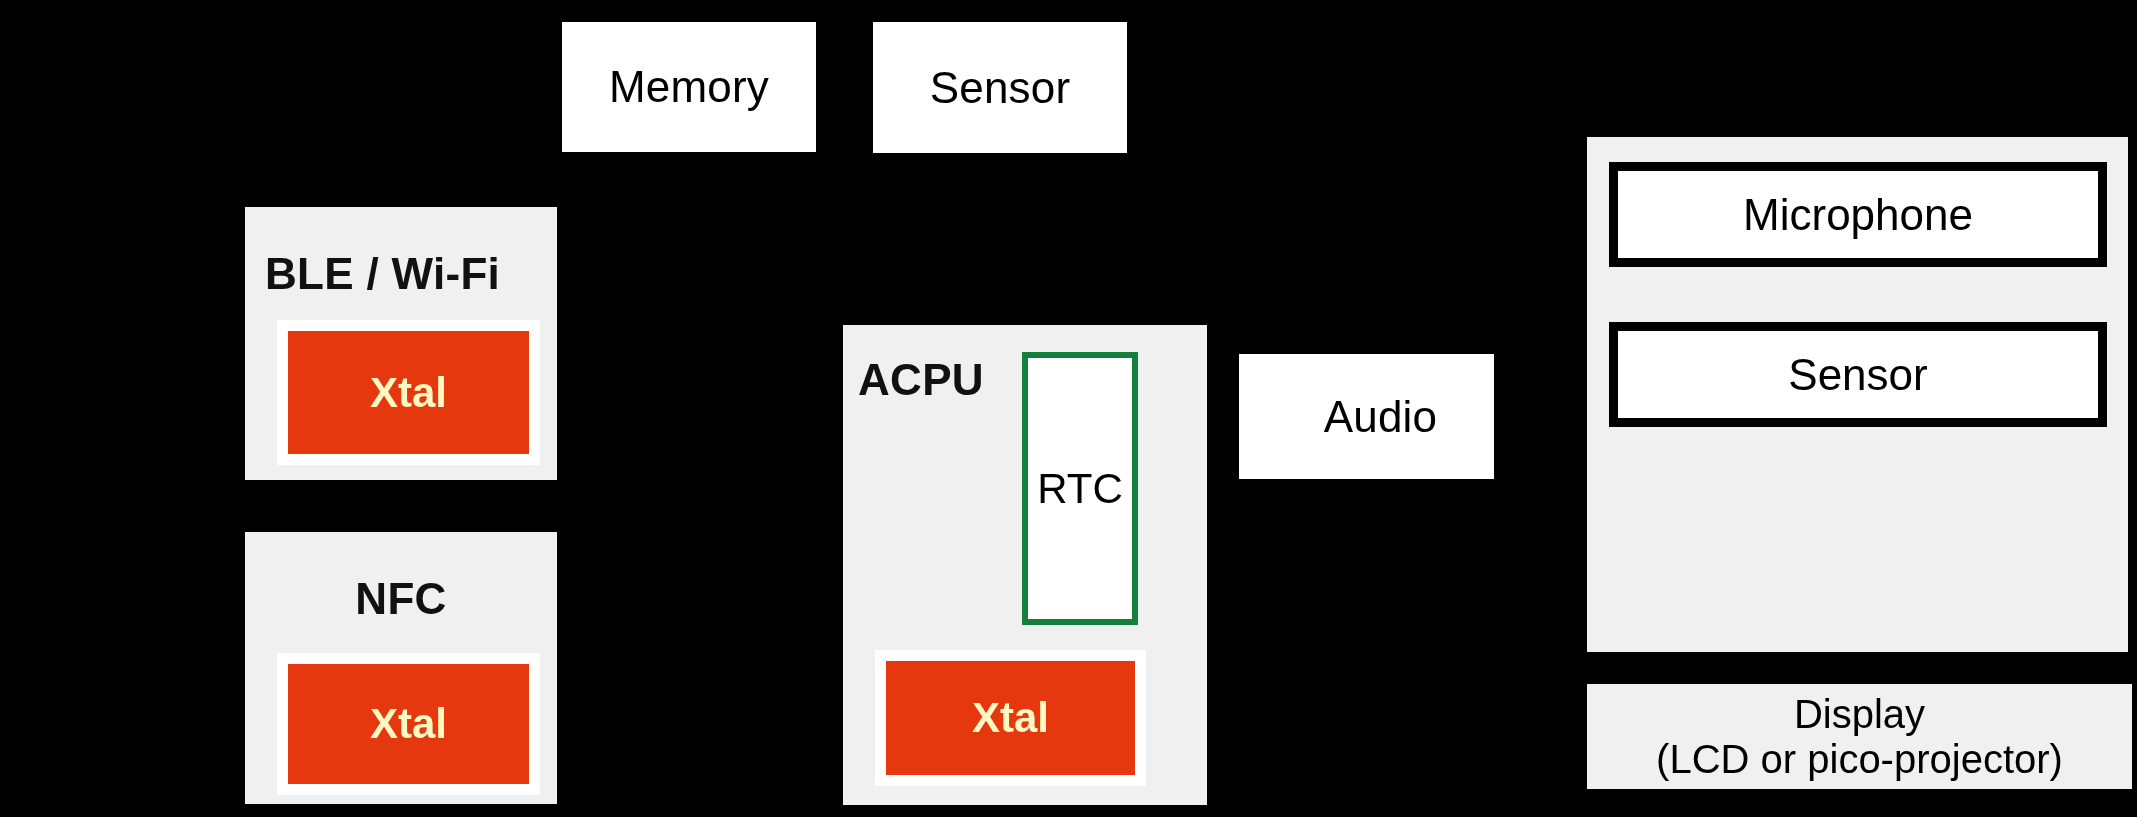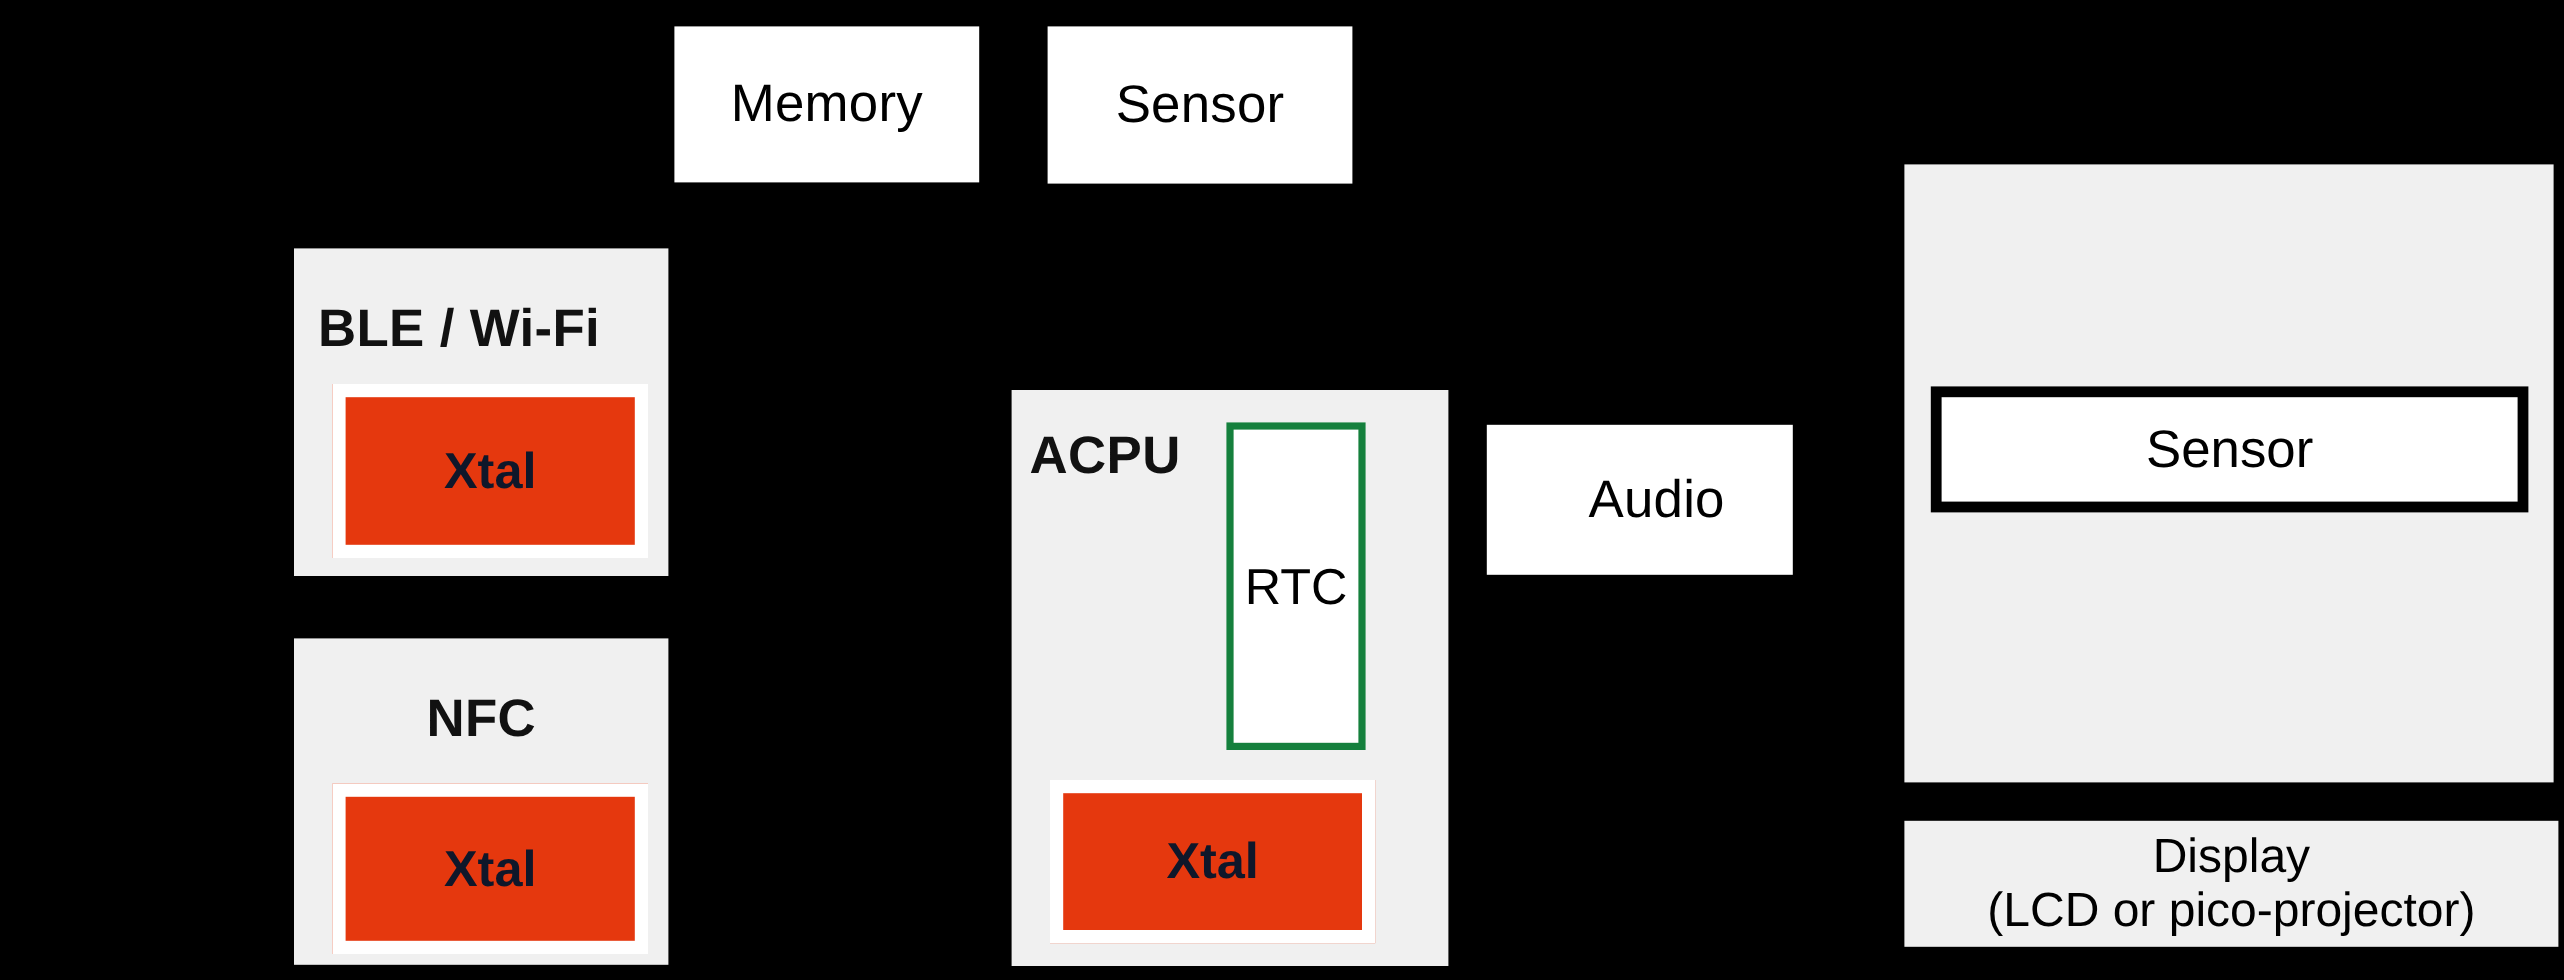--- a/index.html
+++ b/index.html
@@ -41,21 +41,21 @@
     position: absolute;
     color: #111111;
     font-weight: 700;
     font-size: 44px;
     letter-spacing: 0.3px;
     white-space: nowrap;
   }
   
   .xtal {
     background: #e5380e;
-    color: #0f172a;
+    color: #fef9c3;
     font-weight: 700;
     font-size: 42px;
     border: 11px solid #ffffff;
   }
   
   .rtc {
     background: #ffffff;
     color: #000000;
     border: 6px solid #15803d;
     font-size: 42px;
@@ -114,20 +114,23 @@
     <div class="box xtal" style="left:32px; top:325px; width:271px; height:136px;">
       <span>Xtal</span>
     </div>
   </div>
 
   <div class="box white-box" style="left:1239px; top:332px; width:255px; height:125px;padding-left:28px;">
     <span>Audio</span>
   </div>
 
   <div class="box gray-panel" style="left:1587px; top:137px; width:541px; height:515px; display:block;">
+    <div class="box peripheral" style="left:22px; top:25px; width:498px; height:105px;">
+      <span>Microphone</span>
+    </div>
     <div class="box peripheral" style="left:22px; top:185px; width:498px; height:105px;">
       <span>Sensor</span>
     </div>
   </div>
 
   <div class="box display-box" style="left:1587px; top:684px; width:545px; height:105px;">
     <span>Display</span>
     <span>(LCD or pico-projector)</span>
   </div>
 

